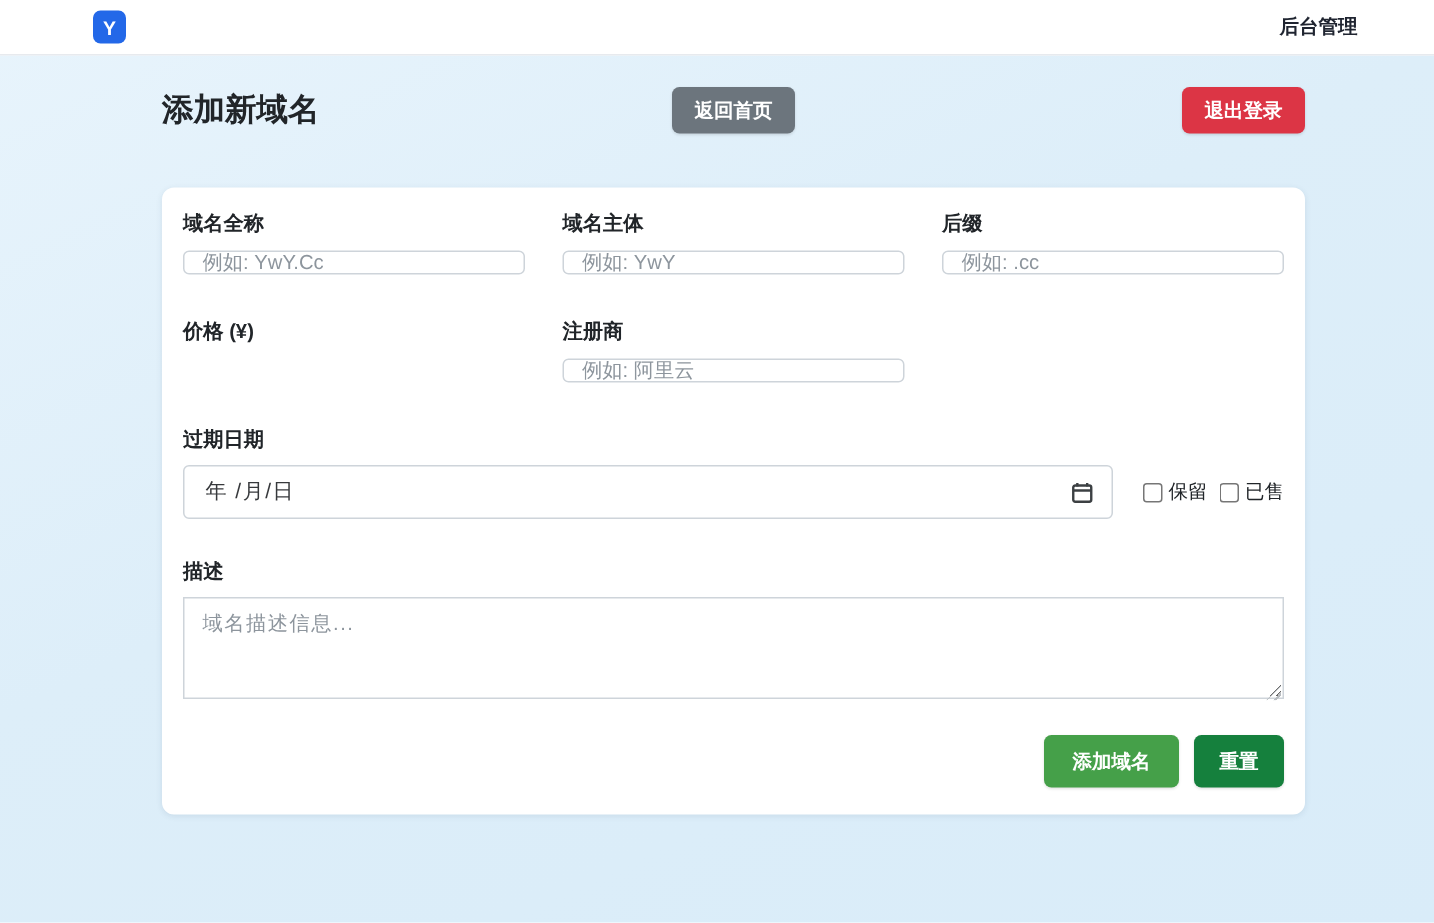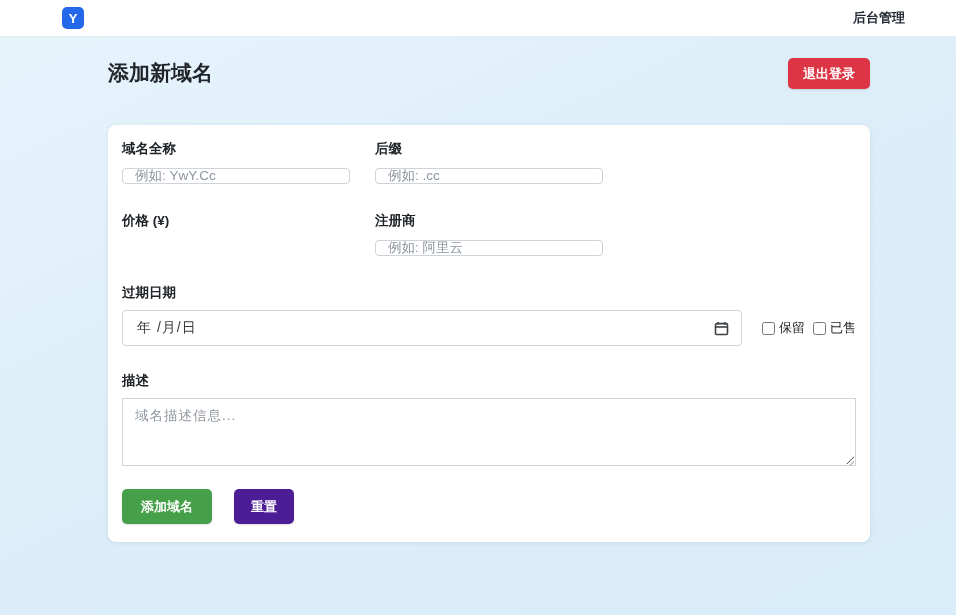--- a/index.html
+++ b/index.html
@@ -148,47 +148,53 @@
     right: 2px; bottom: 4px;
     width: 10px; height: 10px;
     background: repeating-linear-gradient(-45deg, transparent 0 2.5px, #b9bdc1 2.5px 4px);
     clip-path: polygon(100% 0, 100% 100%, 0 100%);
     cursor: nwse-resize;
   }
 
   
   .card-actions {
     display: flex;
-    gap: 22px;
+    justify-content: flex-end;
+    gap: 10px;
     margin-top: 19px;
   }
   .btn-success { background: #45a049; padding: 11px 19px; }
-  .btn-reset  { background: #4c1d95; padding: 11px 17px; }
+  .btn-reset  { background: #15803d; padding: 11px 17px; }
 </style>
 </head>
 <body>
 
 <header class="top-bar">
   <div class="logo-badge">Y</div>
   <div class="admin-label">后台管理</div>
 </header>
 
 <main class="container">
 
   <div class="page-header">
     <h1 class="page-title">添加新域名</h1>
+    <button class="btn btn-secondary btn-back">返回首页</button>
     <button class="btn btn-danger">退出登录</button>
   </div>
 
   <section class="card">
 
     <div class="field-row">
       <div class="field">
         <label class="form-label">域名全称</label>
         <input class="text-input" type="text" placeholder="例如: YwY.Cc" style="">
+      </div>
+      <div class="field">
+        <label class="form-label">域名主体</label>
+        <input class="text-input" type="text" placeholder="例如: YwY" style="">
       </div>
       <div class="field">
         <label class="form-label">后缀</label>
         <input class="text-input" type="text" placeholder="例如: .cc" style="">
       </div>
     </div>
 
     <div class="field-row">
       <div class="field">
         <label class="form-label">价格 (¥)</label>

